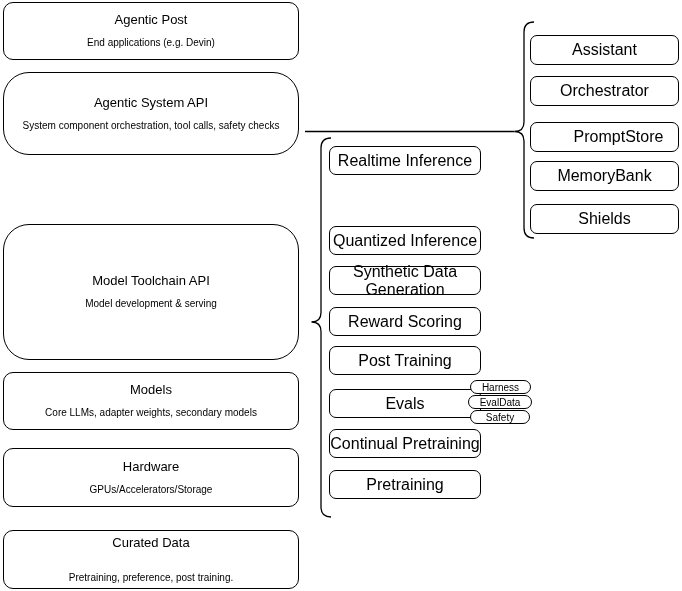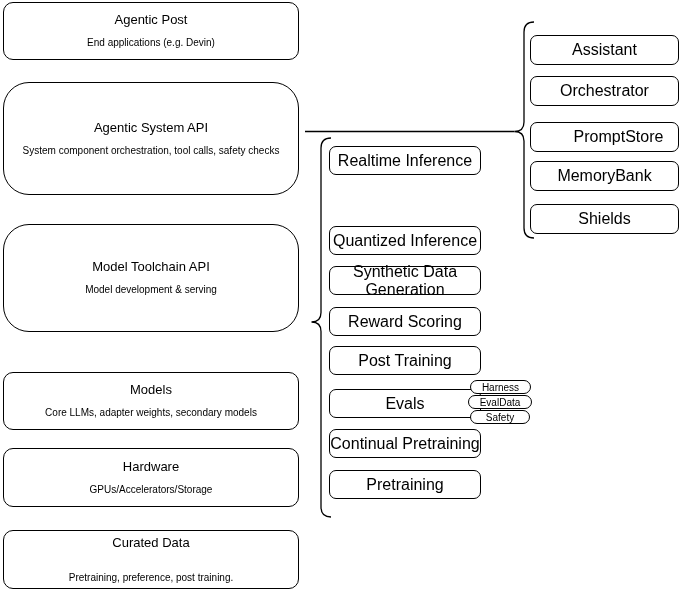--- a/index.html
+++ b/index.html
@@ -77,26 +77,26 @@
     <path d="M534,22 Q524,22 524,32 L524,122 Q524,131.5 514.5,131.5 Q524,131.5 524,141 L524,228 Q524,238 534,238" stroke="#000000" stroke-width="1.3" fill="none"></path>
 
     <path d="M331,138 Q321,138 321,148 L321,312.5 Q321,322 311.5,322 Q321,322 321,331.5 L321,507 Q321,517 331,517" stroke="#000000" stroke-width="1.3" fill="none"></path>
   </svg>
 
   <div class="box left-box" style="top:2px;height:58px;">
     <div class="title">Agentic Post</div>
     <div class="subtitle">End applications (e.g. Devin)</div>
   </div>
 
-  <div class="box left-box big-radius" style="top:82px;height:113px;">
+  <div class="box left-box big-radius" style="top:72px;height:83px;">
     <div class="title">Agentic System API</div>
     <div class="subtitle">System component orchestration, tool calls, safety checks</div>
   </div>
 
-  <div class="box left-box big-radius" style="top:224px;height:108px;justify-content:center;">
+  <div class="box left-box big-radius" style="top:224px;height:136px;justify-content:center;">
     <div class="title">Model Toolchain API</div>
     <div class="subtitle">Model development &amp; serving</div>
   </div>
 
   <div class="box left-box" style="top:372px;height:58px;">
     <div class="title">Models</div>
     <div class="subtitle">Core LLMs, adapter weights, secondary models</div>
   </div>
 
   <div class="box left-box" style="top:448px;height:59px;">

